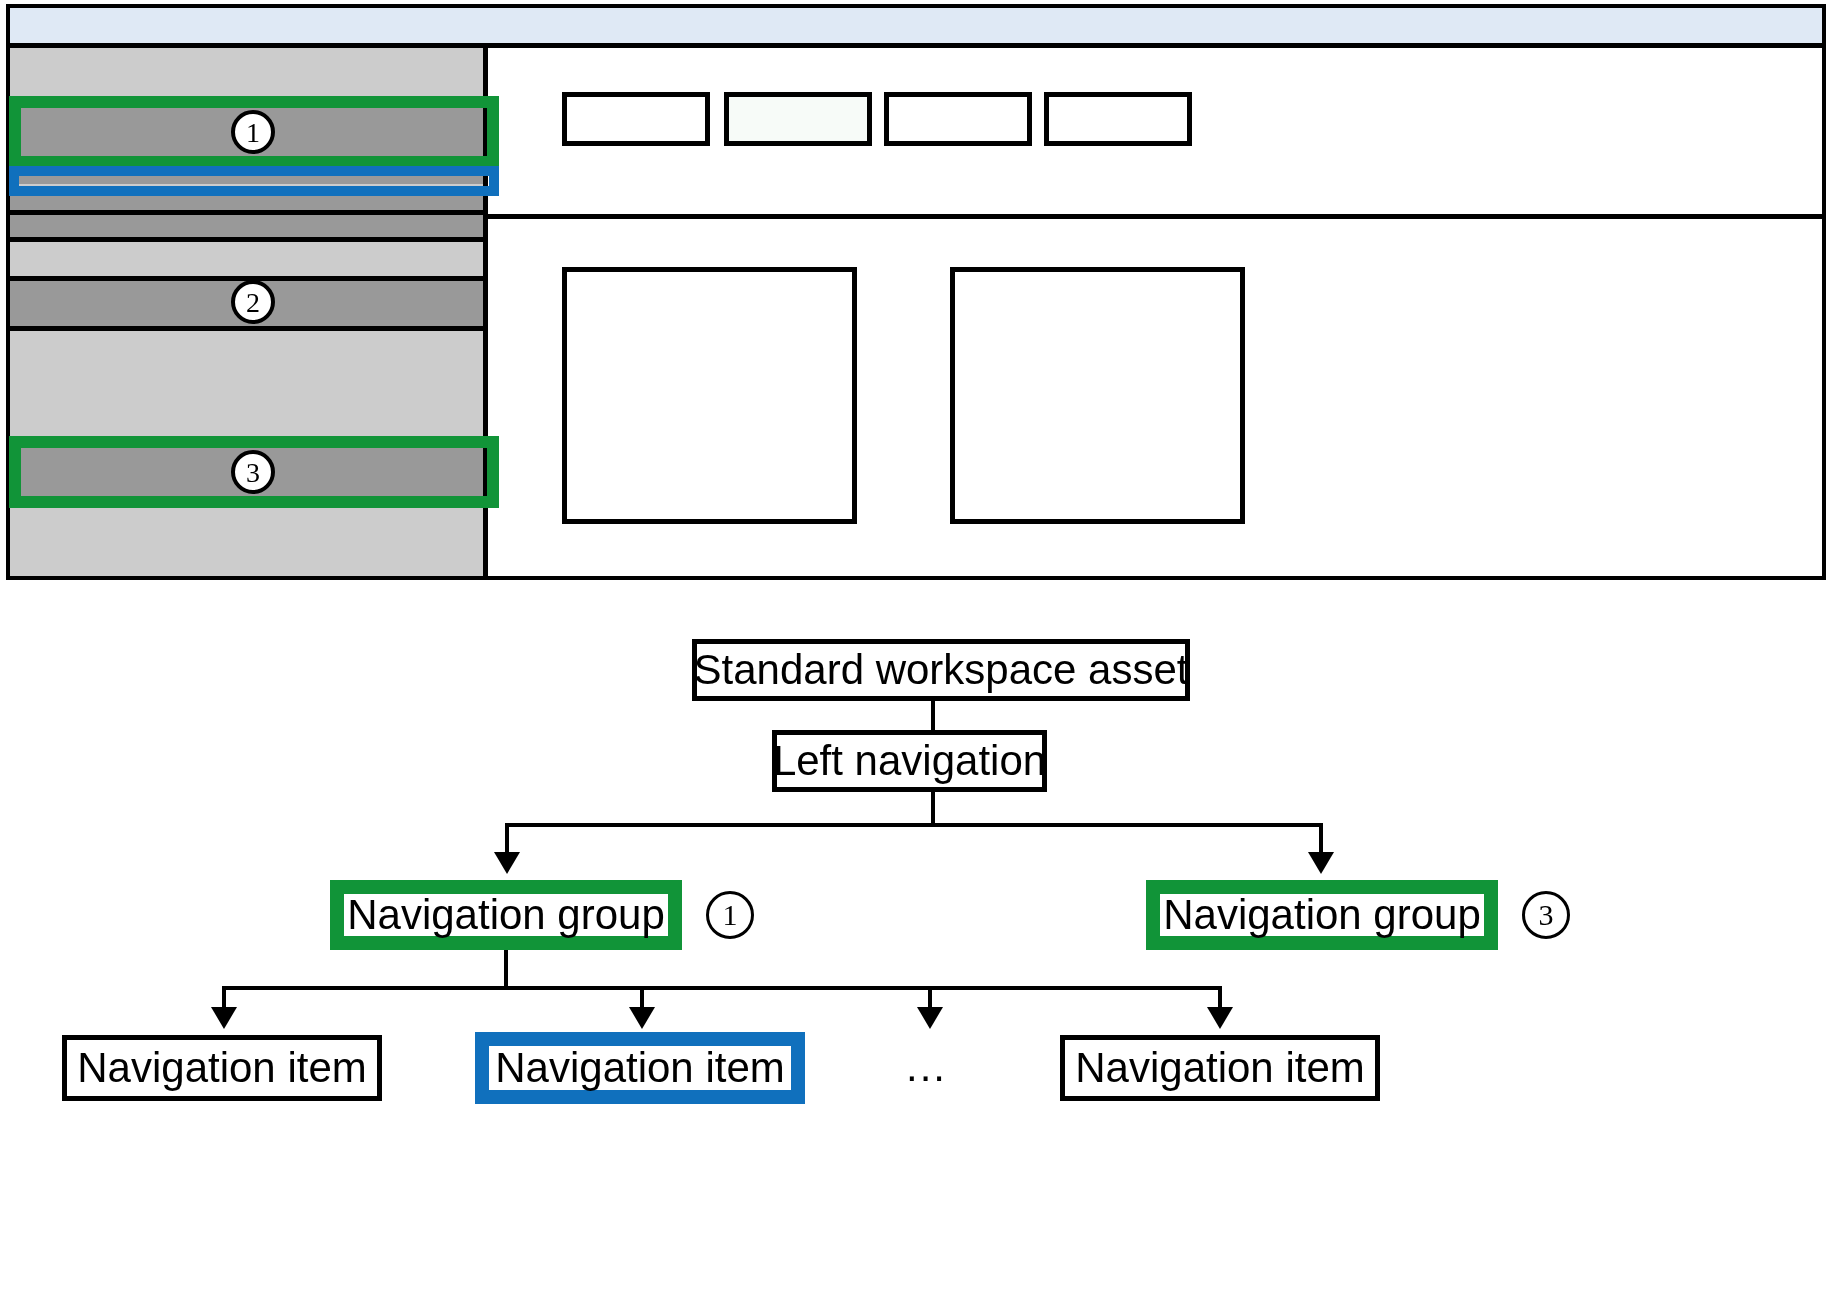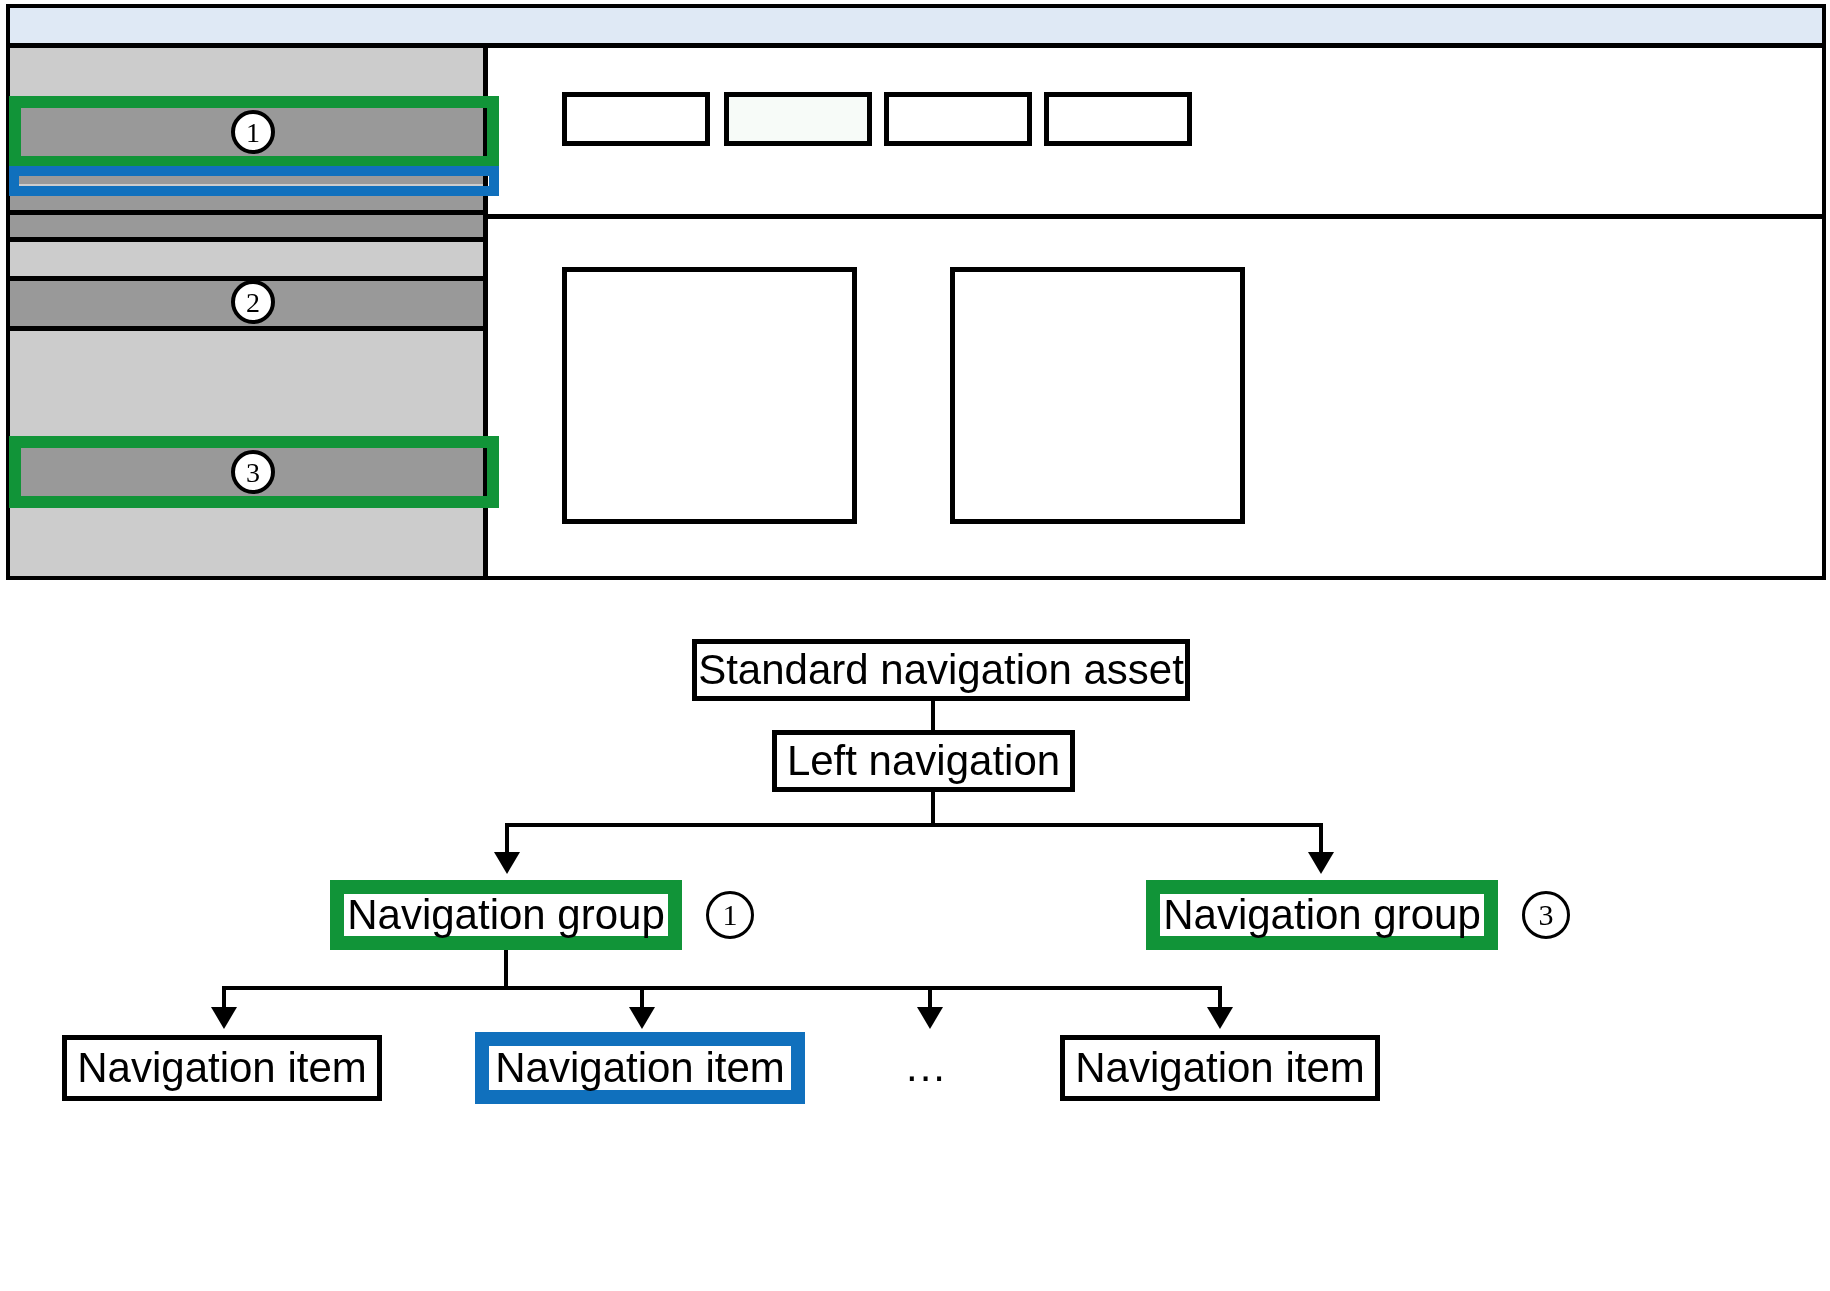--- a/index.html
+++ b/index.html
@@ -225,26 +225,26 @@
     <div class="tab-box" style="left:556px; width:148px;"></div>
 
     <div class="card-box" style="left:74px; width:295px;"></div>
     <div class="card-box" style="left:462px; width:295px;"></div>
   </div>
 </div>
 
 <div id="tree">
 
   <div class="node" style="left:692px; top:59px; width:498px; height:62px;">
-    <span>Standard navigation asset</span>
+    <span>Standard workspace asset</span>
   </div>
 
   <div class="ln-v" style="left:931px; top:121px; height:29px;"></div>
 
-  <div class="node" style="left:772px; top:150px; width:303px; height:62px;justify-content:center;">
+  <div class="node" style="left:772px; top:150px; width:275px; height:62px;justify-content:center;">
     <span>Left navigation</span>
   </div>
 
   <div class="ln-v" style="left:931px; top:212px; height:31px;"></div>
   <div class="ln-h" style="left:505px; top:243px; width:818px;"></div>
   <div class="ln-v" style="left:505px; top:243px; height:36px;"></div>
   <div class="arrow-down" style="left:494px; top:272px;"></div>
   <div class="ln-v" style="left:1319px; top:243px; height:36px;"></div>
   <div class="arrow-down" style="left:1308px; top:272px;"></div>
 

